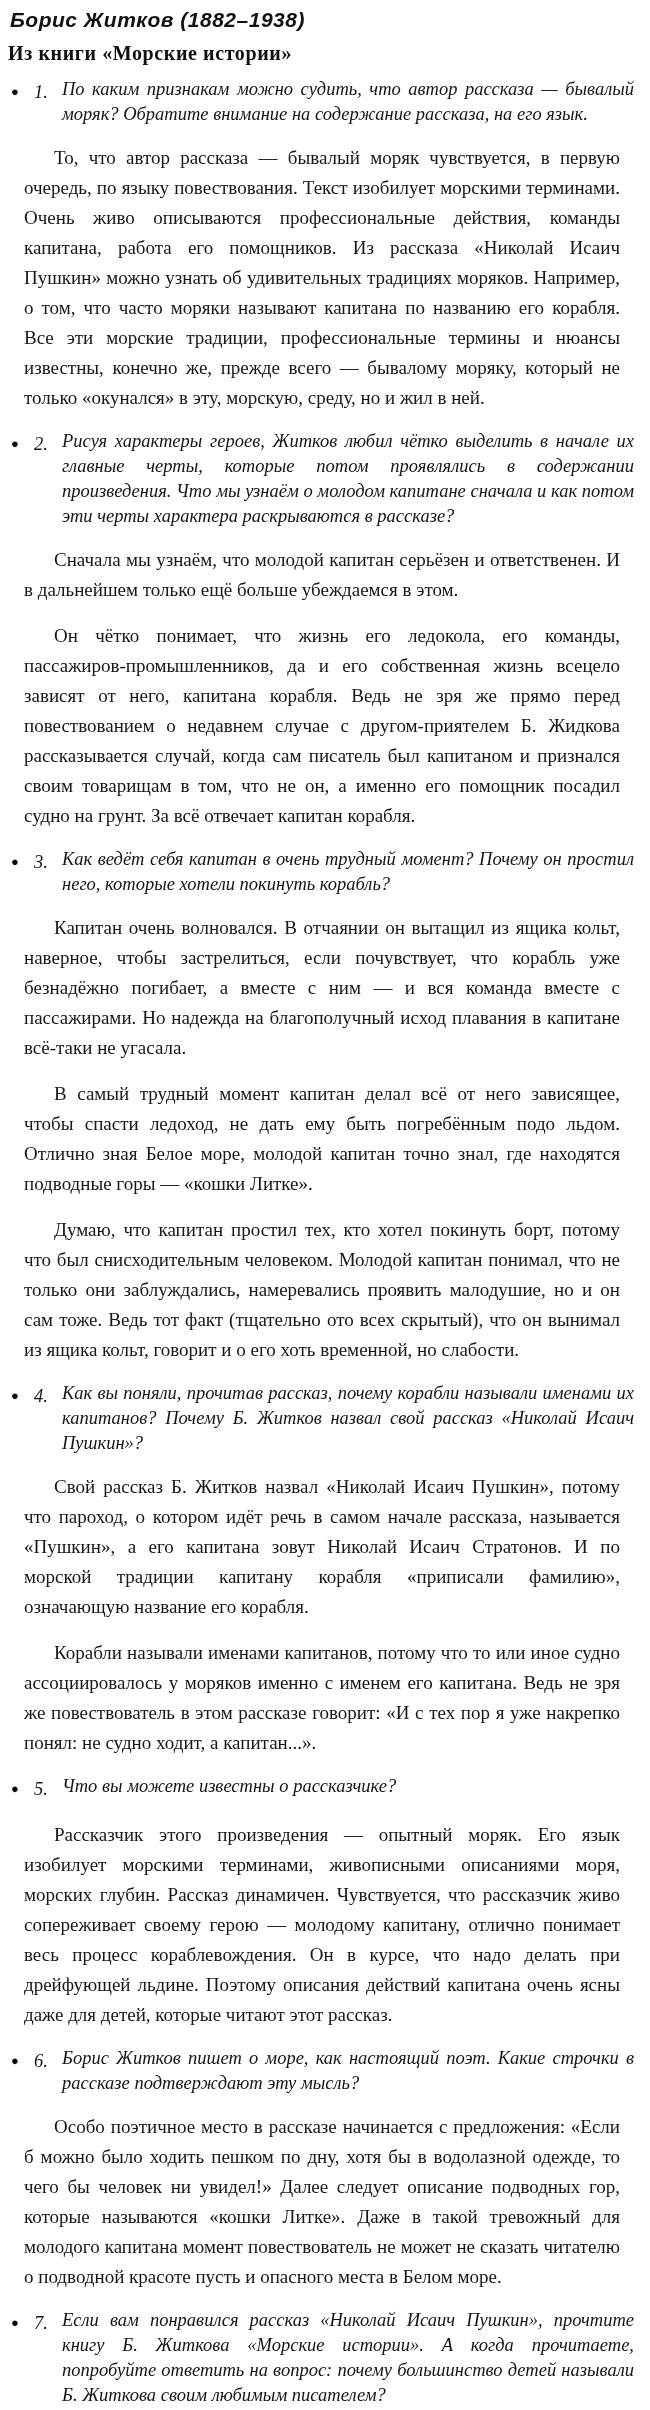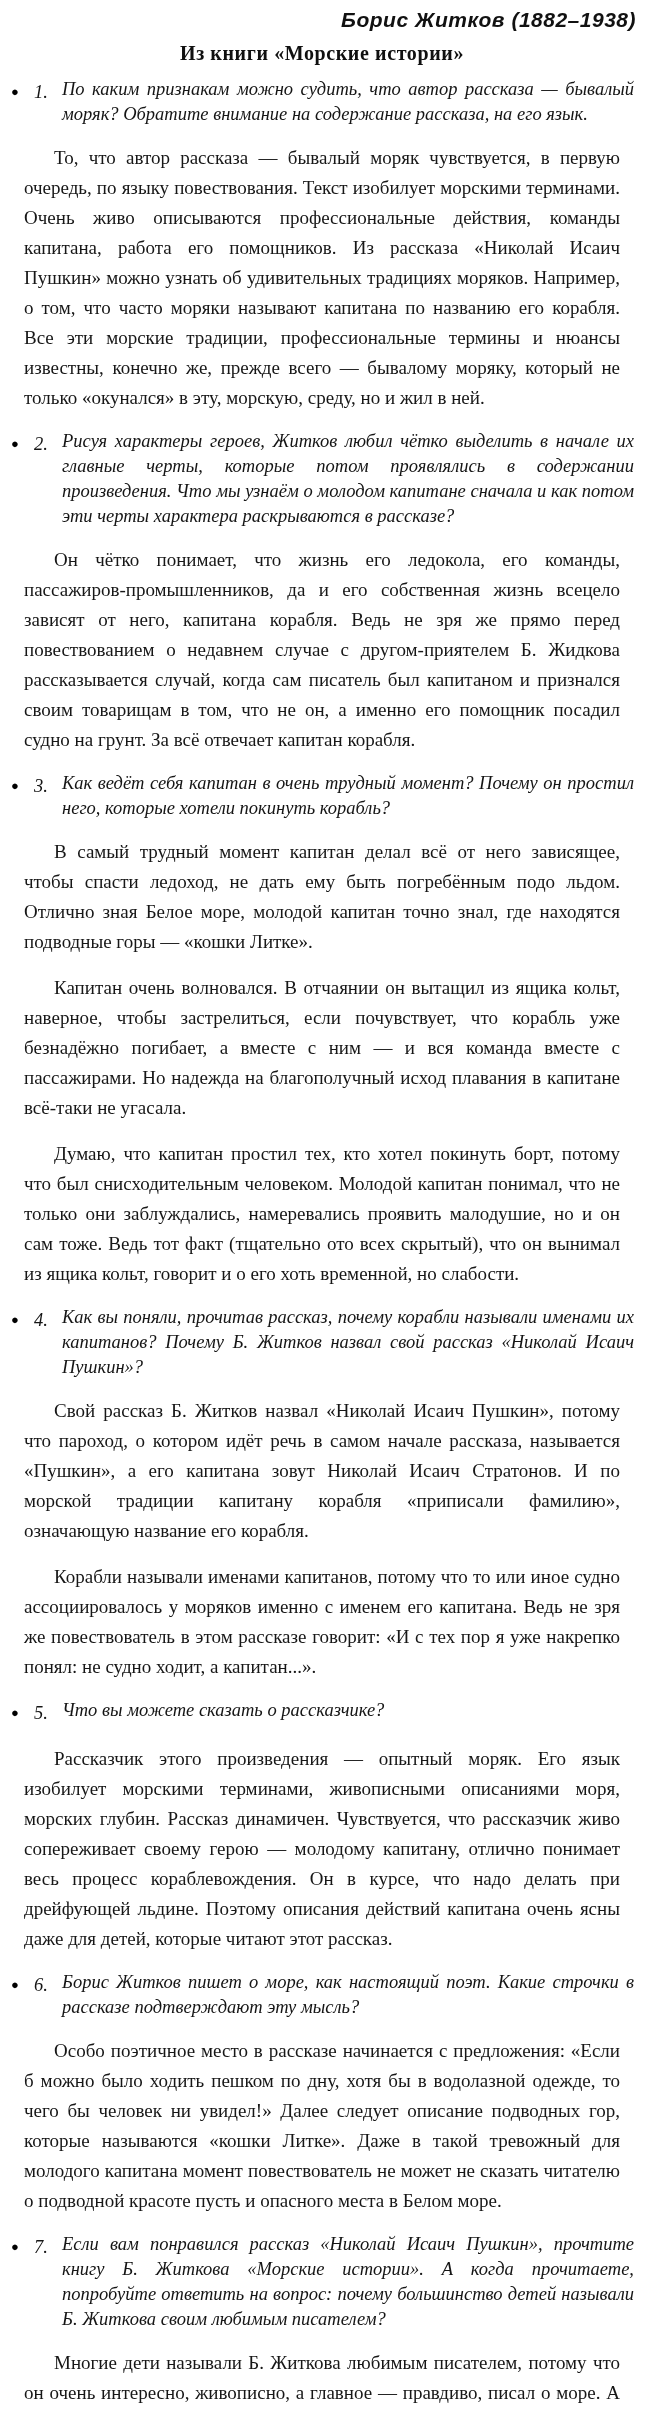--- a/index.html
+++ b/index.html
@@ -20,24 +20,22 @@
     width: 100%;
   }
   .author {
     font-family: "Liberation Sans", sans-serif;
     font-weight: bold;
     font-style: italic;
     font-size: 21px;
     letter-spacing: 0.5px;
     margin: 2px 0 10px 2px;
     color: #111;
-    text-align: right;
   }
   .book-title {
-    text-align: center;
     font-weight: bold;
     font-size: 20px;
     letter-spacing: 0.6px;
     margin: 4px 0 12px 0;
     color: #101010;
   }
   .qa-section { margin: 0; }
   .question {
     display: grid;
     grid-template-columns: 26px 28px 1fr;
@@ -89,49 +87,50 @@
     </div>
     <p class="answer">То, что автор рассказа — бывалый моряк чувствуется, в первую очередь, по языку повествования. Текст изобилует морскими терминами. Очень живо описываются профессиональные действия, команды капитана, работа его помощников. Из рассказа «Николай Исаич Пушкин» можно узнать об удивительных традициях моряков. Например, о том, что часто моряки называют капитана по названию его корабля. Все эти морские традиции, профессиональные термины и нюансы известны, конечно же, прежде всего — бывалому моряку, который не только «окунался» в эту, морскую, среду, но и жил в ней.</p>
   </section>
 
   <section class="qa-section">
     <div class="question">
       <span class="bullet">●</span>
       <span class="qnum">2.</span>
       <span class="qtext">Рисуя характеры героев, Житков любил чётко выделить в начале их главные черты, которые потом проявлялись в содержании произведения. Что мы узнаём о молодом капитане сначала и как потом эти черты характера раскрываются в рассказе?</span>
     </div>
+    <p class="answer">Сначала мы узнаём, что молодой капитан серьёзен и ответственен. И в дальнейшем только ещё больше убеждаемся в этом.</p>
     <p class="answer">Он чётко понимает, что жизнь его ледокола, его команды, пассажиров-промышленников, да и его собственная жизнь всецело зависят от него, капитана корабля. Ведь не зря же прямо перед повествованием о недавнем случае с другом-приятелем Б. Жидкова рассказывается случай, когда сам писатель был капитаном и признался своим товарищам в том, что не он, а именно его помощник посадил судно на грунт. За всё отвечает капитан корабля.</p>
   </section>
 
   <section class="qa-section">
     <div class="question">
       <span class="bullet">●</span>
       <span class="qnum">3.</span>
       <span class="qtext">Как ведёт себя капитан в очень трудный момент? Почему он простил него, которые хотели покинуть корабль?</span>
     </div>
+    <p class="answer">Капитан очень волновался. В отчаянии он вытащил из ящика кольт, наверное, чтобы застрелиться, если почувствует, что корабль уже безнадёжно погибает, а вместе с ним — и вся команда вместе с пассажирами. Но надежда на благополучный исход плавания в капитане всё-таки не угасала.</p>
     <p class="answer">В самый трудный момент капитан делал всё от него зависящее, чтобы спасти ледоход, не дать ему быть погребённым подо льдом. Отлично зная Белое море, молодой капитан точно знал, где находятся подводные горы — «кошки Литке».</p>
-    <p class="answer">Капитан очень волновался. В отчаянии он вытащил из ящика кольт, наверное, чтобы застрелиться, если почувствует, что корабль уже безнадёжно погибает, а вместе с ним — и вся команда вместе с пассажирами. Но надежда на благополучный исход плавания в капитане всё-таки не угасала.</p>
     <p class="answer">Думаю, что капитан простил тех, кто хотел покинуть борт, потому что был снисходительным человеком. Молодой капитан понимал, что не только они заблуждались, намеревались проявить малодушие, но и он сам тоже. Ведь тот факт (тщательно ото всех скрытый), что он вынимал из ящика кольт, говорит и о его хоть временной, но слабости.</p>
   </section>
 
   <section class="qa-section">
     <div class="question">
       <span class="bullet">●</span>
       <span class="qnum">4.</span>
       <span class="qtext">Как вы поняли, прочитав рассказ, почему корабли называли именами их капитанов? Почему Б. Житков назвал свой рассказ «Николай Исаич Пушкин»?</span>
     </div>
     <p class="answer">Свой рассказ Б. Житков назвал «Николай Исаич Пушкин», потому что пароход, о котором идёт речь в самом начале рассказа, называется «Пушкин», а его капитана зовут Николай Исаич Стратонов. И по морской традиции капитану корабля «приписали фамилию», означающую название его корабля.</p>
     <p class="answer">Корабли называли именами капитанов, потому что то или иное судно ассоциировалось у моряков именно с именем его капитана. Ведь не зря же повествователь в этом рассказе говорит: «И с тех пор я уже накрепко понял: не судно ходит, а капитан...».</p>
   </section>
 
   <section class="qa-section">
     <div class="question">
       <span class="bullet">●</span>
       <span class="qnum">5.</span>
-      <span class="qtext">Что вы можете сказать о рассказчике?</span>
+      <span class="qtext">Что вы можете известны о рассказчике?</span>
     </div>
     <p class="answer">Рассказчик этого произведения — опытный моряк. Его язык изобилует морскими терминами, живописными описаниями моря, морских глубин. Рассказ динамичен. Чувствуется, что рассказчик живо сопереживает своему герою — молодому капитану, отлично понимает весь процесс кораблевождения. Он в курсе, что надо делать при дрейфующей льдине. Поэтому описания действий капитана очень ясны даже для детей, которые читают этот рассказ.</p>
   </section>
 
   <section class="qa-section">
     <div class="question">
       <span class="bullet">●</span>
       <span class="qnum">6.</span>
       <span class="qtext">Борис Житков пишет о море, как настоящий поэт. Какие строчки в рассказе подтверждают эту мысль?</span>
     </div>

